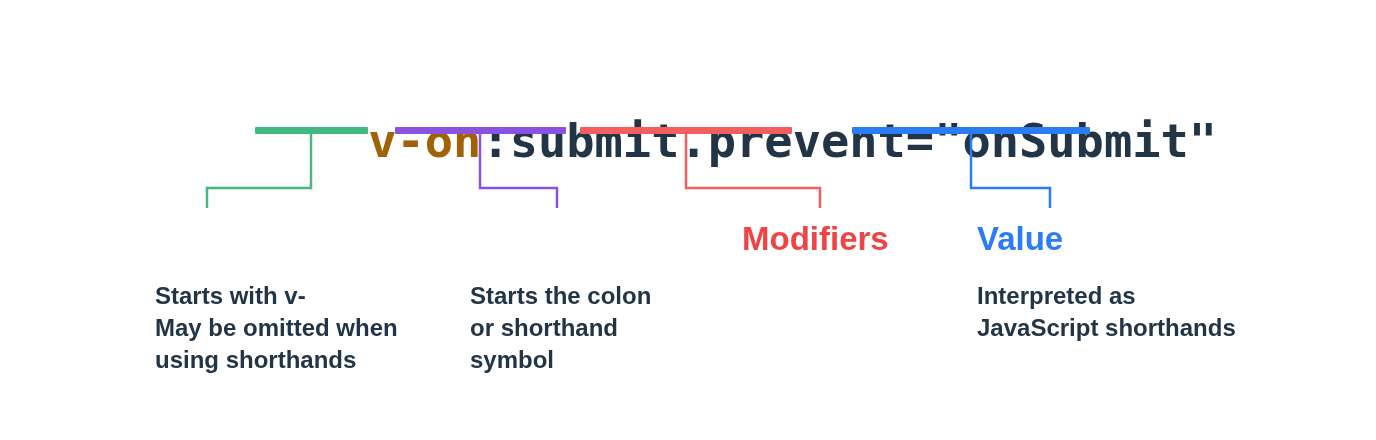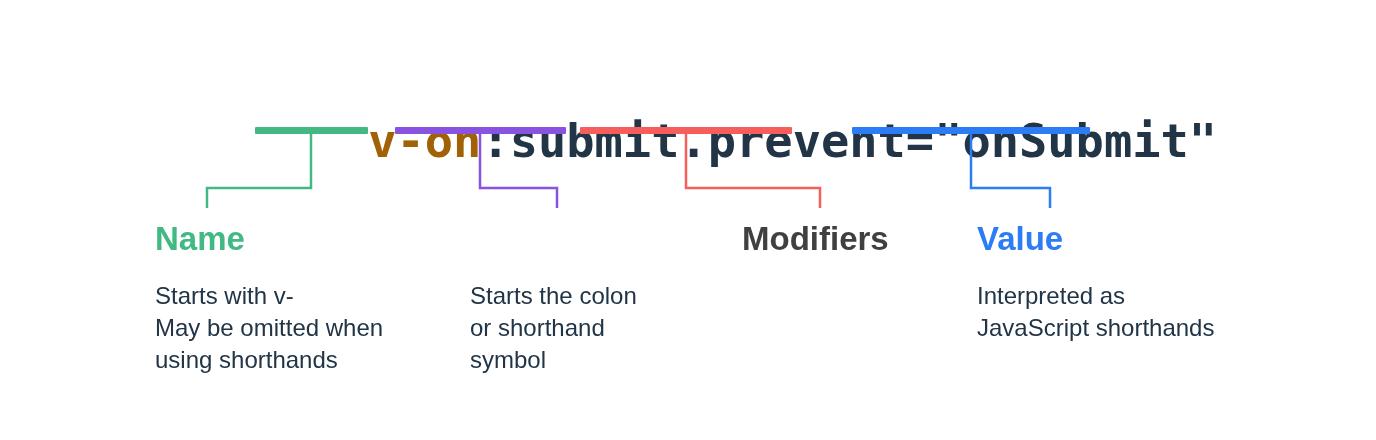--- a/index.html
+++ b/index.html
@@ -55,21 +55,21 @@
     font-size: 33px;
     font-weight: 700;
     white-space: nowrap;
   }
   .anno-desc {
     position: absolute;
     top: 280px;
     width: 320px;
     font-size: 24px;
     line-height: 32px;
-    font-weight: 400;
+    font-weight: 700;
     color: #213547;
     white-space: pre-line;
   }
   .col-1 { left: 155px; }
   .col-2 { left: 470px; }
   .col-3 { left: 742px; }
   .col-4 { left: 977px; }
 </style>
 </head>
 <body>
@@ -85,22 +85,21 @@
   <div class="underline-bar bar-modifiers" style="background: rgb(246, 94, 94);"></div>
   <div class="underline-bar bar-value" style="background: rgb(43, 124, 245);"></div>
 
   <svg class="connector-svg" viewBox="0 0 1376 440" xmlns="http://www.w3.org/2000/svg">
     <polyline points="311,134 311,188 207,188 207,208" style="stroke: rgb(66, 184, 131);"></polyline>
     <polyline points="480,134 480,188 557,188 557,208" style="stroke: rgb(137, 82, 224);"></polyline>
     <polyline points="686,134 686,188 820,188 820,208" style="stroke: rgb(246, 94, 94);"></polyline>
     <polyline points="971,134 971,188 1050,188 1050,208" style="stroke: rgb(43, 124, 245);"></polyline>
   </svg>
 
-  <div class="anno-label col-1" style="color: rgb(66, 184, 131);">Name</div>
-  <div class="anno-label col-3" style="color: #404040;">Modifiers</div>
+  <div class="anno-label col-3" style="color: #ef4444;">Modifiers</div>
   <div class="anno-label col-4" style="color: rgb(43, 124, 245);">Value</div>
 
   <div class="anno-desc col-1">Starts with v-
 May be omitted when
 using shorthands</div>
   <div class="anno-desc col-2">Starts the colon
 or shorthand
 symbol</div>
   <div class="anno-desc col-4">Interpreted as
 JavaScript shorthands</div>

